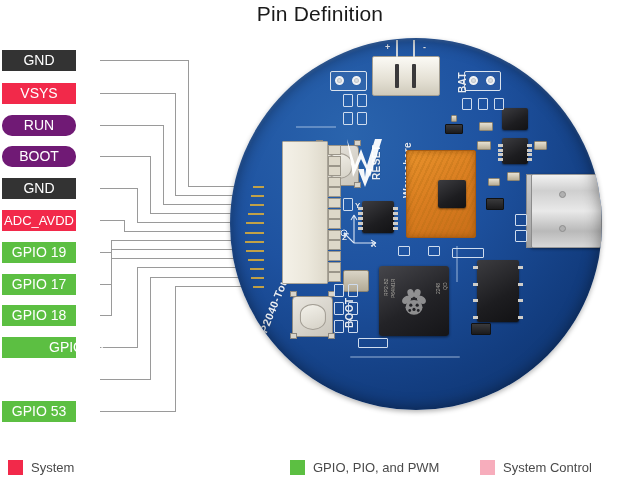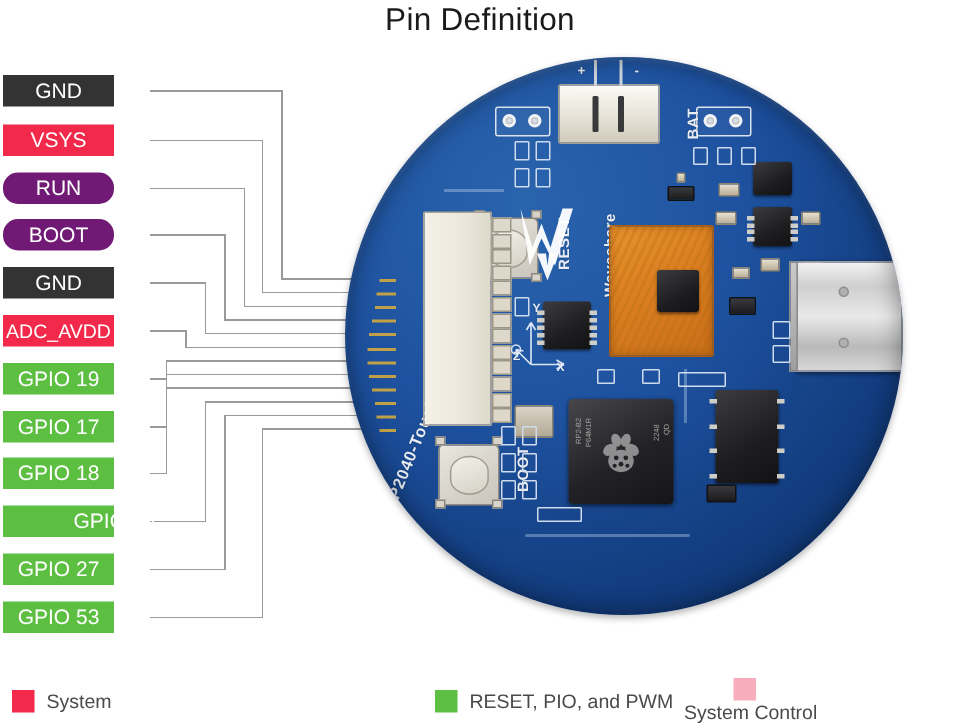--- a/index.html
+++ b/index.html
@@ -179,21 +179,20 @@
       <div class="pin-label ground" style="top: 50px;">GND</div>
       <div class="pin-label power" style="top: 83px;">VSYS</div>
       <div class="pin-label sysctl" style="top: 115px;">RUN</div>
       <div class="pin-label sysctl" style="top: 146px;">BOOT</div>
       <div class="pin-label ground" style="top: 178px;">GND</div>
       <div class="pin-label power small" style="top: 210px;">ADC_AVDD</div>
       <div class="pin-label gpio" style="top: 242px;">GPIO 19</div>
       <div class="pin-label gpio" style="top: 274px;">GPIO 17</div>
       <div class="pin-label gpio" style="top: 305px;">GPIO 18</div>
       <div class="pin-label gpio" style="top: 337px; padding-left: 47px;">GPIO 26</div>
-      <div class="pin-label gpio" style="top: 369px;">GPIO 27</div>
       <div class="pin-label gpio" style="top: 401px;">GPIO 53</div>
     </div>
 
   <div class="board-wrap">
     <div class="board">
 
       <div class="fingers">
           <div class="finger" style="top: 148px; left: 23px; width: 11px;"></div>
           <div class="finger" style="top: 157.1px; left: 21px; width: 13px;"></div>
           <div class="finger" style="top: 166.2px; left: 20px; width: 14px;"></div>
@@ -389,21 +388,21 @@
     </div>
   </div>
 
   <div class="legend">
       <div class="leg-item" style="left: 8px;">
         <span class="leg-sw" style="background: rgb(242, 41, 74);"></span>
         <span class="leg-tx">System</span>
       </div>
       <div class="leg-item" style="left: 290px;">
         <span class="leg-sw" style="background: rgb(92, 191, 66);"></span>
-        <span class="leg-tx">RESET, PIO, and PWM</span>
-      </div>
-      <div class="leg-item" style="left: 456px; flex-direction: column;">
+        <span class="leg-tx">GPIO, PIO, and PWM</span>
+      </div>
+      <div class="leg-item" style="left: 480px;">
         <span class="leg-sw" style="background: rgb(247, 173, 188);"></span>
         <span class="leg-tx">System Control</span>
       </div>
     </div>
 
 </div>
 
 </body></html>

